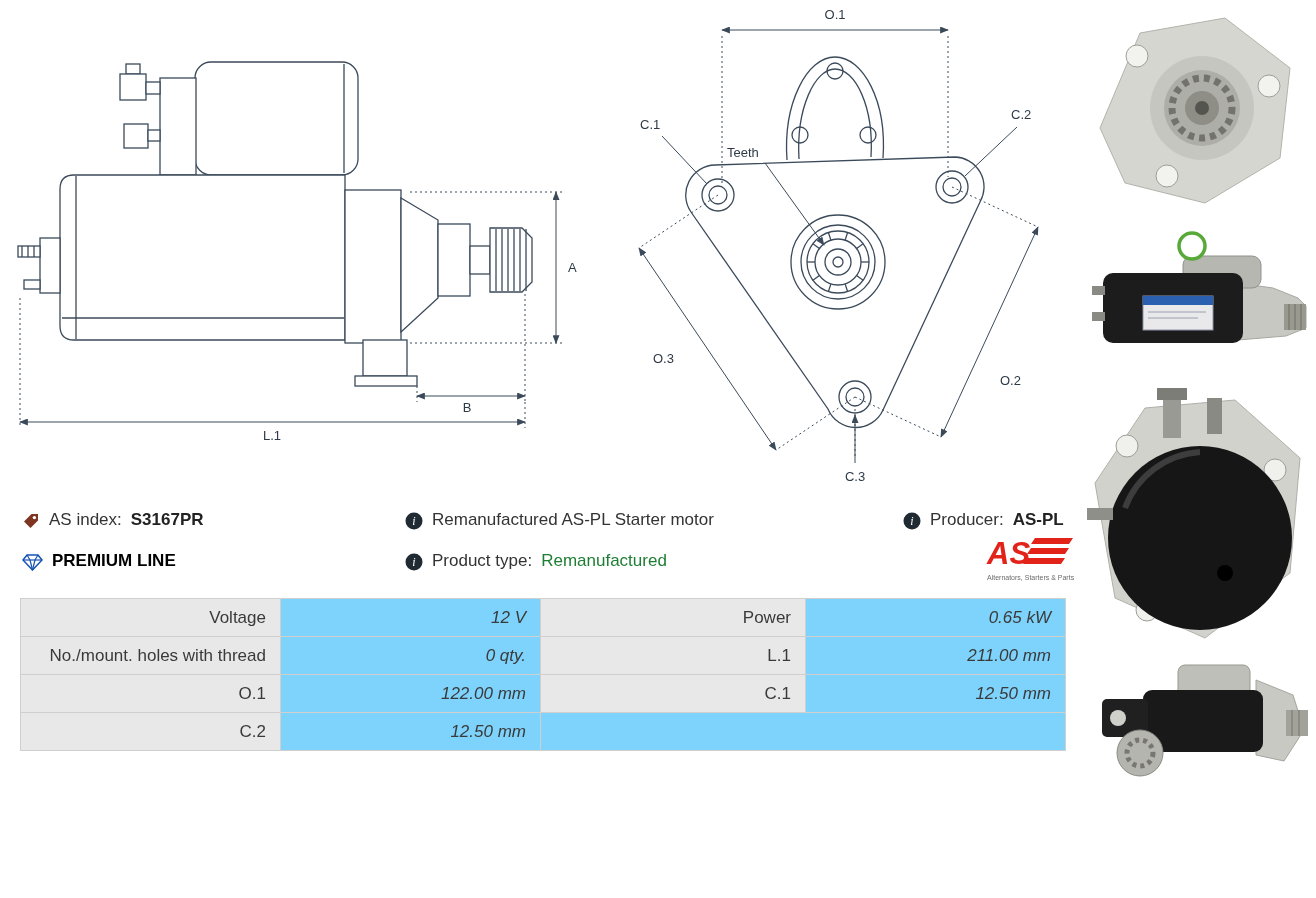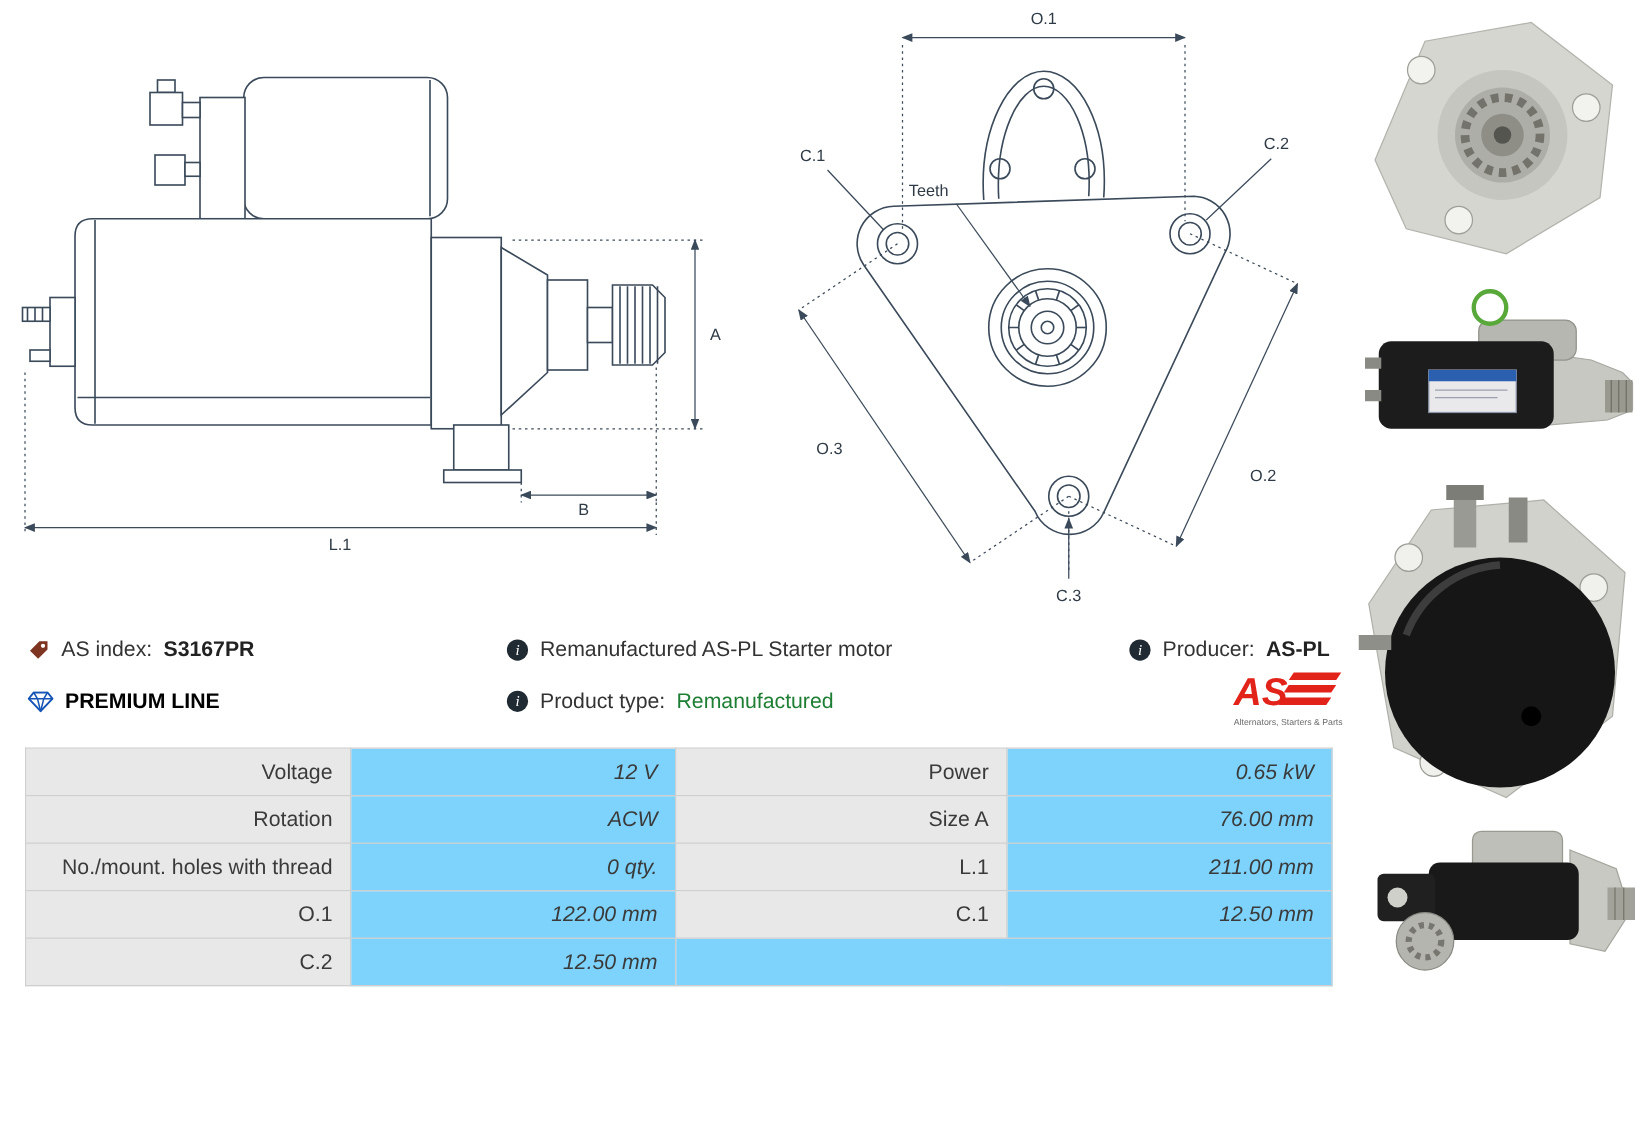--- a/index.html
+++ b/index.html
@@ -8,21 +8,21 @@
   .abs { position:absolute; }
 
   
   .ol  { fill:#ffffff; stroke:#3b4a5a; stroke-width:1.3; }
   .ln  { fill:none; stroke:#3b4a5a; stroke-width:1.3; }
   .dim { fill:none; stroke:#3b4a5a; stroke-width:1; }
   .dot { fill:none; stroke:#3b4a5a; stroke-width:1; stroke-dasharray:2 3; }
   .dtxt{ font:13px "Liberation Sans", sans-serif; fill:#2e3a46; }
 
   
-  .info-item { position:absolute; display:flex; align-items:center; gap:9px;
+  .info-item { position:absolute; display:flex; align-items:flex-end; gap:9px;
                font-size:17px; color:#333; white-space:nowrap; }
   .info-item b { font-weight:bold; color:#222; }
   .premium-text { color:#000000; font-weight:bold; }
   .green-text   { color:#1e7e34; font-weight:normal; }
 
   
   .spec-table { position:absolute; left:20px; top:598px; width:1045px;
                 border-collapse:collapse; table-layout:fixed;
                 font-size:17px; color:#3a3a3a; }
   .spec-table td { border:1px solid #cfcfcf; padding:5px 14px; height:38px;
@@ -299,26 +299,20 @@
         <col style="width:260px">
         <col style="width:265px">
         <col style="width:260px">
     </colgroup>
     <tbody>
       <tr>
         <td class="lbl">Voltage</td>
         <td class="val">12 V</td>
         <td class="lbl">Power</td>
         <td class="val">0.65 kW</td>
-      </tr>
-      <tr>
-        <td class="lbl">Rotation</td>
-        <td class="val">ACW</td>
-        <td class="lbl">Size A</td>
-        <td class="val">76.00 mm</td>
       </tr>
       <tr>
         <td class="lbl">No./mount. holes with thread</td>
         <td class="val">0 qty.</td>
         <td class="lbl">L.1</td>
         <td class="val">211.00 mm</td>
       </tr>
       <tr>
         <td class="lbl">O.1</td>
         <td class="val">122.00 mm</td>

